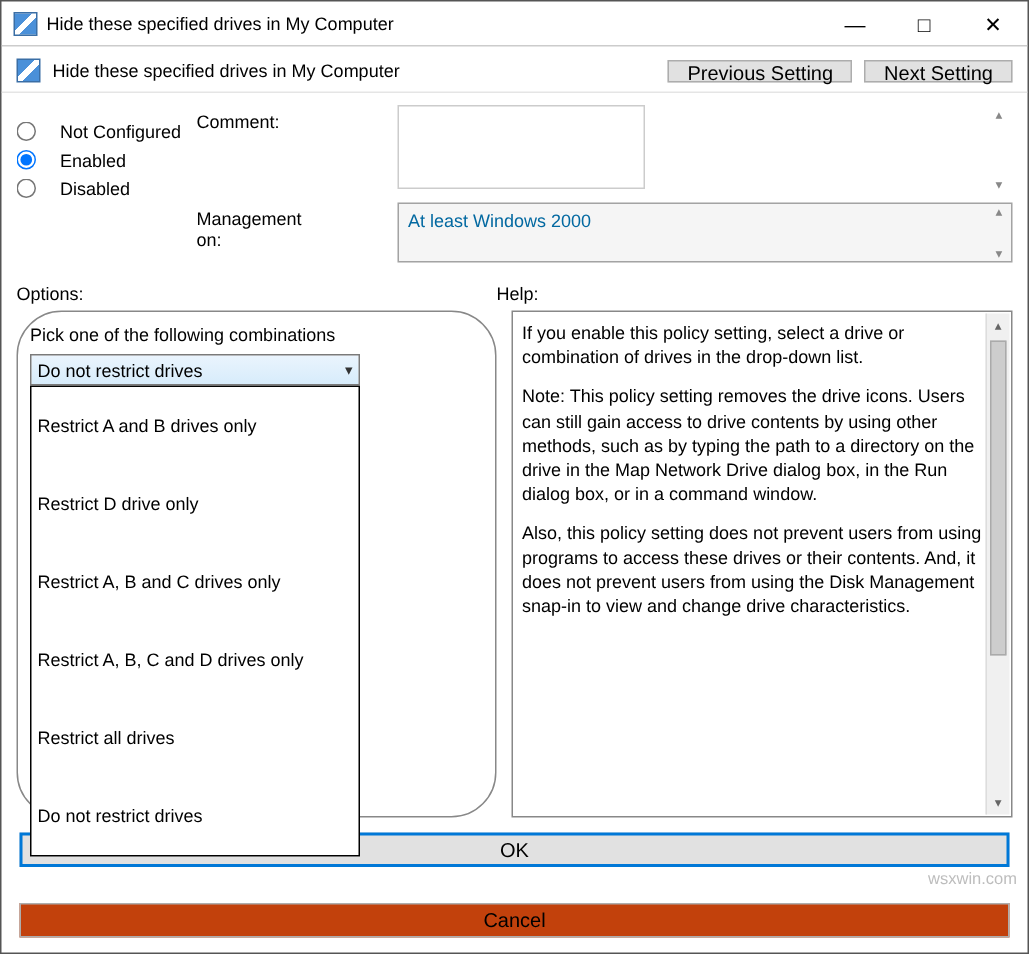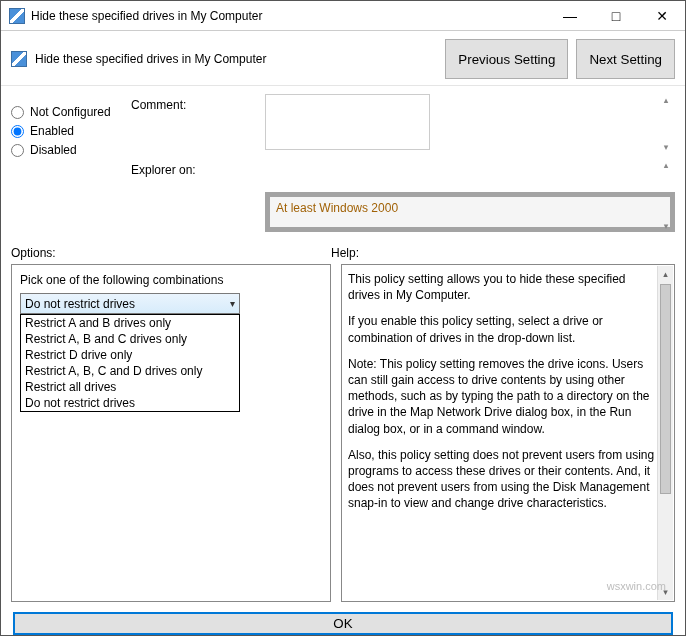--- a/index.html
+++ b/index.html
@@ -36,73 +36,73 @@
     display:flex; align-items:center; padding:8px 10px 6px 10px;
     border-bottom:1px solid #e5e5e5;
   }
   .header-row .icon {
     width:16px; height:16px; margin-right:8px;
     background: linear-gradient(135deg,#4a90d9 40%,#fff 40%,#fff 60%,#4a90d9 60%);
     border:1px solid #3a6ea5;
   }
   .header-row .htitle { flex:1; }
   .nav-btn {
-    height:40px; padding:0 12px; margin-left:8px;
+    height:15px; padding:0 12px; margin-left:8px;
     background:#e1e1e1; border:1px solid #adadad;
   }
   .config-area {
     display:flex; padding:8px 10px 4px 10px;
   }
   .radio-col { width:120px; padding-top:6px; }
-  .radio-row { display:flex; align-items:flex-end; margin:5px 0; }
+  .radio-row { display:flex; align-items:flex-start; margin:5px 0;gap:10px; }
   .radio-row input { margin:0 6px 0 0; }
   .field-col { flex:1; }
   .field-row { display:flex; align-items:flex-start; margin-bottom:6px;gap:44px; }
   .field-label { width:90px; padding-top:4px; }
   .comment-box {
     flex:1; height:56px; border:1px solid #ccc; resize:none;
     font-family:inherit; font-size:12px; padding:2px 4px;
     background:#fff;
   }
   .supported-wrap { flex:1; position:relative; }
   .supported-box {
-    width:100%; height:40px; border:5px solid #a3a3a3; background:#f5f5f5;
-    padding:4px 6px; color:#a16207;margin-top:33px;
+    width:100%; height:40px; border:1px solid #a3a3a3; background:#f5f5f5;
+    padding:4px 6px; color:#0369a1;
   }
   .scroll-stub {
     position:absolute; right:1px; top:1px; bottom:1px; width:16px;
     display:flex; flex-direction:column; justify-content:space-between;
     color:#888; font-size:9px; align-items:center;
   }
   .section-labels {
     display:flex; padding:4px 10px 4px 10px;
   }
   .section-labels .lbl-left { width:320px; }
   .panes {
     display:flex; padding:0 10px; gap:10px;
   }
   .pane {
     border:1px solid #888; height:338px; position:relative;
   }
-  .pane-left { width:320px; padding:8px; }
+  .pane-left { width:320px; padding:8px;border-radius:30px; }
   .pane-right { flex:1; }
   .combo-label { margin-bottom:6px; }
   .combo-wrap { position:relative; width:220px; }
   .combo {
     width:100%; height:21px; border:1px solid #7a7a7a;
     background:linear-gradient(#eaf4fd,#d7ecfb);
     display:flex; align-items:center; padding:0 4px;
     justify-content:space-between;
   }
   .combo .chev { font-size:10px; color:#333; }
   .dropdown {
     position:absolute; left:0; top:21px; width:100%;
     border:1px solid #000; background:#fff; z-index:5;
   }
-  .dropdown .opt { padding:1px 4px; white-space:nowrap; }
+  .dropdown .opt { padding:19px 4px; white-space:nowrap; }
   .dropdown .opt.sel { background:#1e90ff; color:#fff; }
   .help-inner {
     position:absolute; left:6px; right:18px; top:6px; bottom:6px;
     overflow:hidden; line-height:1.35;
   }
   .help-inner p { margin:0 0 10px 0; }
   .help-scroll {
     position:absolute; top:1px; right:1px; bottom:1px; width:16px;
     background:#f0f0f0; border-left:1px solid #ddd;
   }
@@ -118,21 +118,21 @@
     display:flex; justify-content:flex-end; gap:24px;
     padding:10px 12px;
     flex-direction:column;
   }
   .btn {
     min-width:74px; height:23px; border:1px solid #adadad;
     background:#c2410c;
   }
   .btn.primary { border:2px solid #0078d7; background:#e1e1e1; }
   .watermark {
-    position:absolute; right:20px; bottom:44px; font-size:11px;
+    position:absolute; right:8px; bottom:44px; font-size:11px;
     color:#bdbdbd; pointer-events:none;
   }
 </style>
 </head>
 <body>
 
 <div class="titlebar">
   <div class="icon"></div>
   <div class="title">Hide these specified drives in My Computer</div>
   <div class="win-controls">
@@ -169,21 +169,21 @@
       <div class="field-label">Comment:</div>
       <div class="supported-wrap" style="position:relative;">
         <textarea class="comment-box" value="" style=""></textarea>
         <div class="scroll-stub">
           <span>▴</span>
           <span>▾</span>
         </div>
       </div>
     </div>
     <div class="field-row">
-      <div class="field-label">Explorer on:</div>
+      <div class="field-label">Management on:</div>
       <div class="supported-wrap">
         <div class="supported-box">At least Windows 2000</div>
         <div class="scroll-stub">
           <span>▴</span>
           <span>▾</span>
         </div>
       </div>
     </div>
   </div>
 </div>
@@ -196,31 +196,30 @@
 <div class="panes">
   <div class="pane pane-left">
     <div class="combo-label">Pick one of the following combinations</div>
     <div class="combo-wrap">
       <div class="combo">
         <span>Do not restrict drives</span>
         <span class="chev">▾</span>
       </div>
       <div class="dropdown" id="dropdown">
           <div class="opt">Restrict A and B drives only</div>
+          <div class="opt">Restrict D drive only</div>
           <div class="opt">Restrict A, B and C drives only</div>
-          <div class="opt">Restrict D drive only</div>
           <div class="opt">Restrict A, B, C and D drives only</div>
           <div class="opt">Restrict all drives</div>
           <div class="opt">Do not restrict drives</div>
         </div>
     </div>
   </div>
   <div class="pane pane-right">
     <div class="help-inner">
-      <p>This policy setting allows you to hide these specified drives in My Computer.</p>
       <p>If you enable this policy setting, select a drive or combination of drives in the drop-down list.</p>
       <p>Note: This policy setting removes the drive icons. Users can still gain access to drive contents by using other methods, such as by typing the path to a directory on the drive in the Map Network Drive dialog box, in the Run dialog box, or in a command window.</p>
       <p>Also, this policy setting does not prevent users from using programs to access these drives or their contents. And, it does not prevent users from using the Disk Management snap-in to view and change drive characteristics.</p>
     </div>
     <div class="help-scroll">
       <div class="arrow">▴</div>
       <div class="thumb"></div>
       <div class="arrow" style="position:absolute;bottom:0;left:0;right:0;">▾</div>
     </div>
   </div>

